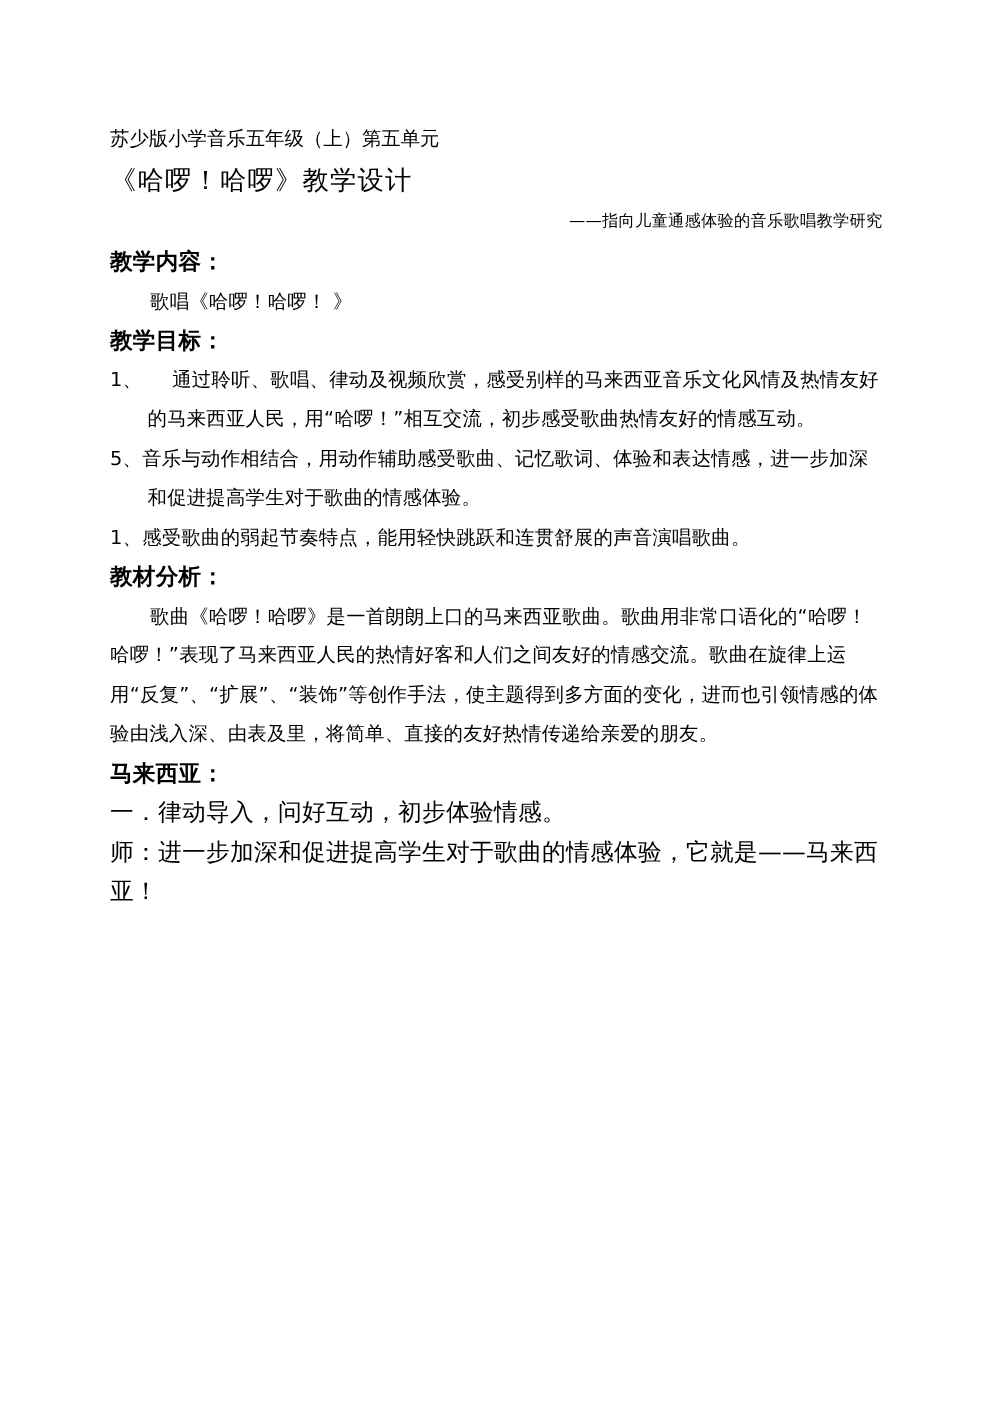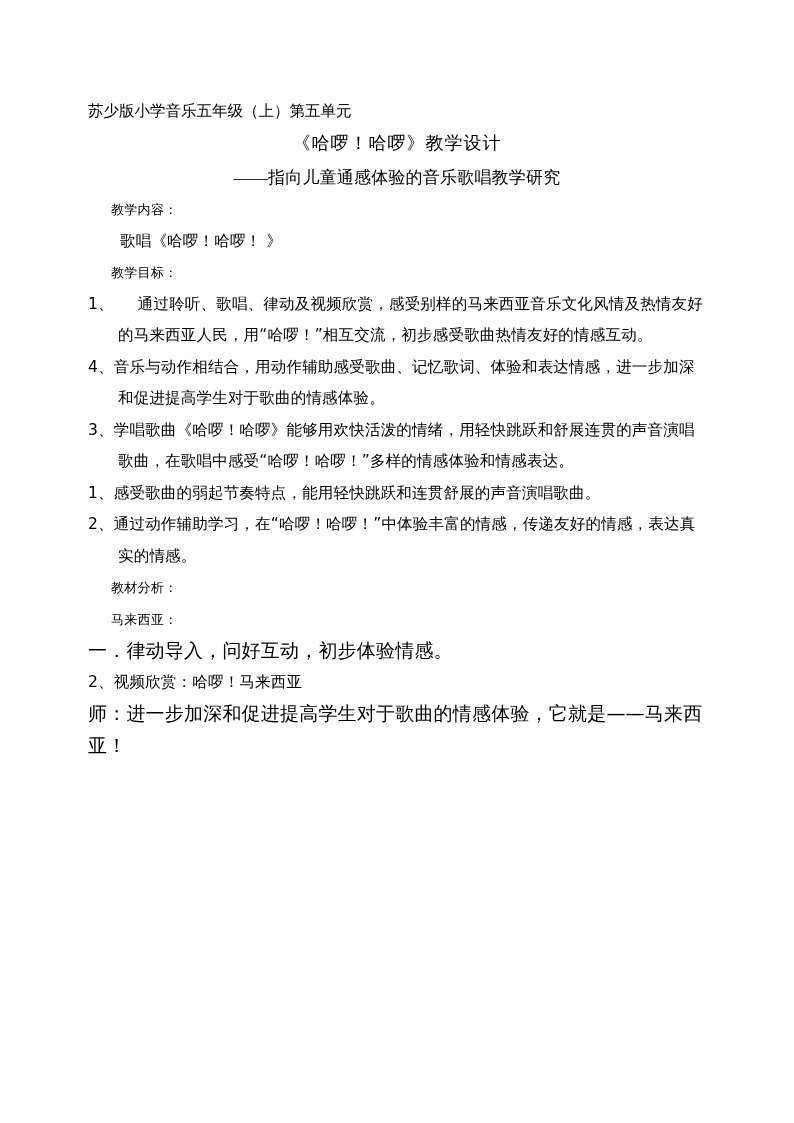--- a/index.html
+++ b/index.html
@@ -28,44 +28,42 @@
 
   
   .course-line {
     font-size: 15.5px;
     line-height: 31px;
     text-align: left;
   }
 
   
   .doc-title {
-    font-family: Liberation Mono, monospace;
-    font-size: 18px;
+    font-family: Liberation Serif, serif;
+    font-size: 21px;
     line-height: 33px;
-    text-align: center;
+    text-align: left;
     letter-spacing: 1px;
     margin-top: 1px;
   }
 
   
   .doc-subtitle {
-    font-size: 17px;
+    font-size: 13px;
     line-height: 33px;
-    text-align: center;
+    text-align: right;
     letter-spacing: 0.2px;
-    font-family: Liberation Serif, serif;
   }
 
   
   .section-heading {
-    font-size: 13px;
+    font-size: 18px;
     line-height: 31.5px;
-    font-weight: normal;
+    font-weight: bold;
     letter-spacing: 0.3px;
-    margin-left: 23px;
   }
 
   
   .indent-para {
     font-size: 15.5px;
     line-height: 31.5px;
     text-indent: 32px;
     letter-spacing: 0.2px;
     word-break: break-all;
   }
@@ -112,35 +110,33 @@
     <div class="section-heading">教学内容：</div>
 
     <div class="indent-para">歌唱《哈啰！哈啰！ 》</div>
 
     <div class="section-heading">教学目标：</div>
 
     <div class="num-item wide-gap">
       <span>1、</span><span class="gap"></span><span>通过聆听、歌唱、律动及视频欣赏，感受别样的马来西亚音乐文化风情及热情友好的马来西亚人民，用“哈啰！”相互交流，初步感受歌曲热情友好的情感互动。</span>
     </div>
 
-    <div class="num-item">4、音乐与动作相结合，用动作辅助感受歌曲、记忆歌词、体验和表达情感，进一步加深和促进提高学生对于歌曲的情感体验。</div>
+    <div class="num-item">5、音乐与动作相结合，用动作辅助感受歌曲、记忆歌词、体验和表达情感，进一步加深和促进提高学生对于歌曲的情感体验。</div>
 
-    <div class="num-item">3、学唱歌曲《哈啰！哈啰》能够用欢快活泼的情绪，用轻快跳跃和舒展连贯的声音演唱歌曲，在歌唱中感受“哈啰！哈啰！”多样的情感体验和情感表达。</div>
 
 
     <div class="num-item">1、感受歌曲的弱起节奏特点，能用轻快跳跃和连贯舒展的声音演唱歌曲。</div>
 
-    <div class="num-item">2、通过动作辅助学习，在“哈啰！哈啰！”中体验丰富的情感，传递友好的情感，表达真实的情感。</div>
 
     <div class="section-heading">教材分析：</div>
 
+    <div class="indent-para">歌曲《哈啰！哈啰》是一首朗朗上口的马来西亚歌曲。歌曲用非常口语化的“哈啰！哈啰！”表现了马来西亚人民的热情好客和人们之间友好的情感交流。歌曲在旋律上运用“反复”、“扩展”、“装饰”等创作手法，使主题得到多方面的变化，进而也引领情感的体验由浅入深、由表及里，将简单、直接的友好热情传递给亲爱的朋友。</div>
 
     <div class="section-heading">马来西亚：</div>
 
     <div class="flush-para">一．律动导入，问好互动，初步体验情感。</div>
 
 
-    <div class="num-item">2、视频欣赏：哈啰！马来西亚</div>
 
     <div class="flush-para">师：进一步加深和促进提高学生对于歌曲的情感体验，它就是——马来西亚！</div>
 
   </div>
 </div>
 
 </body></html>

